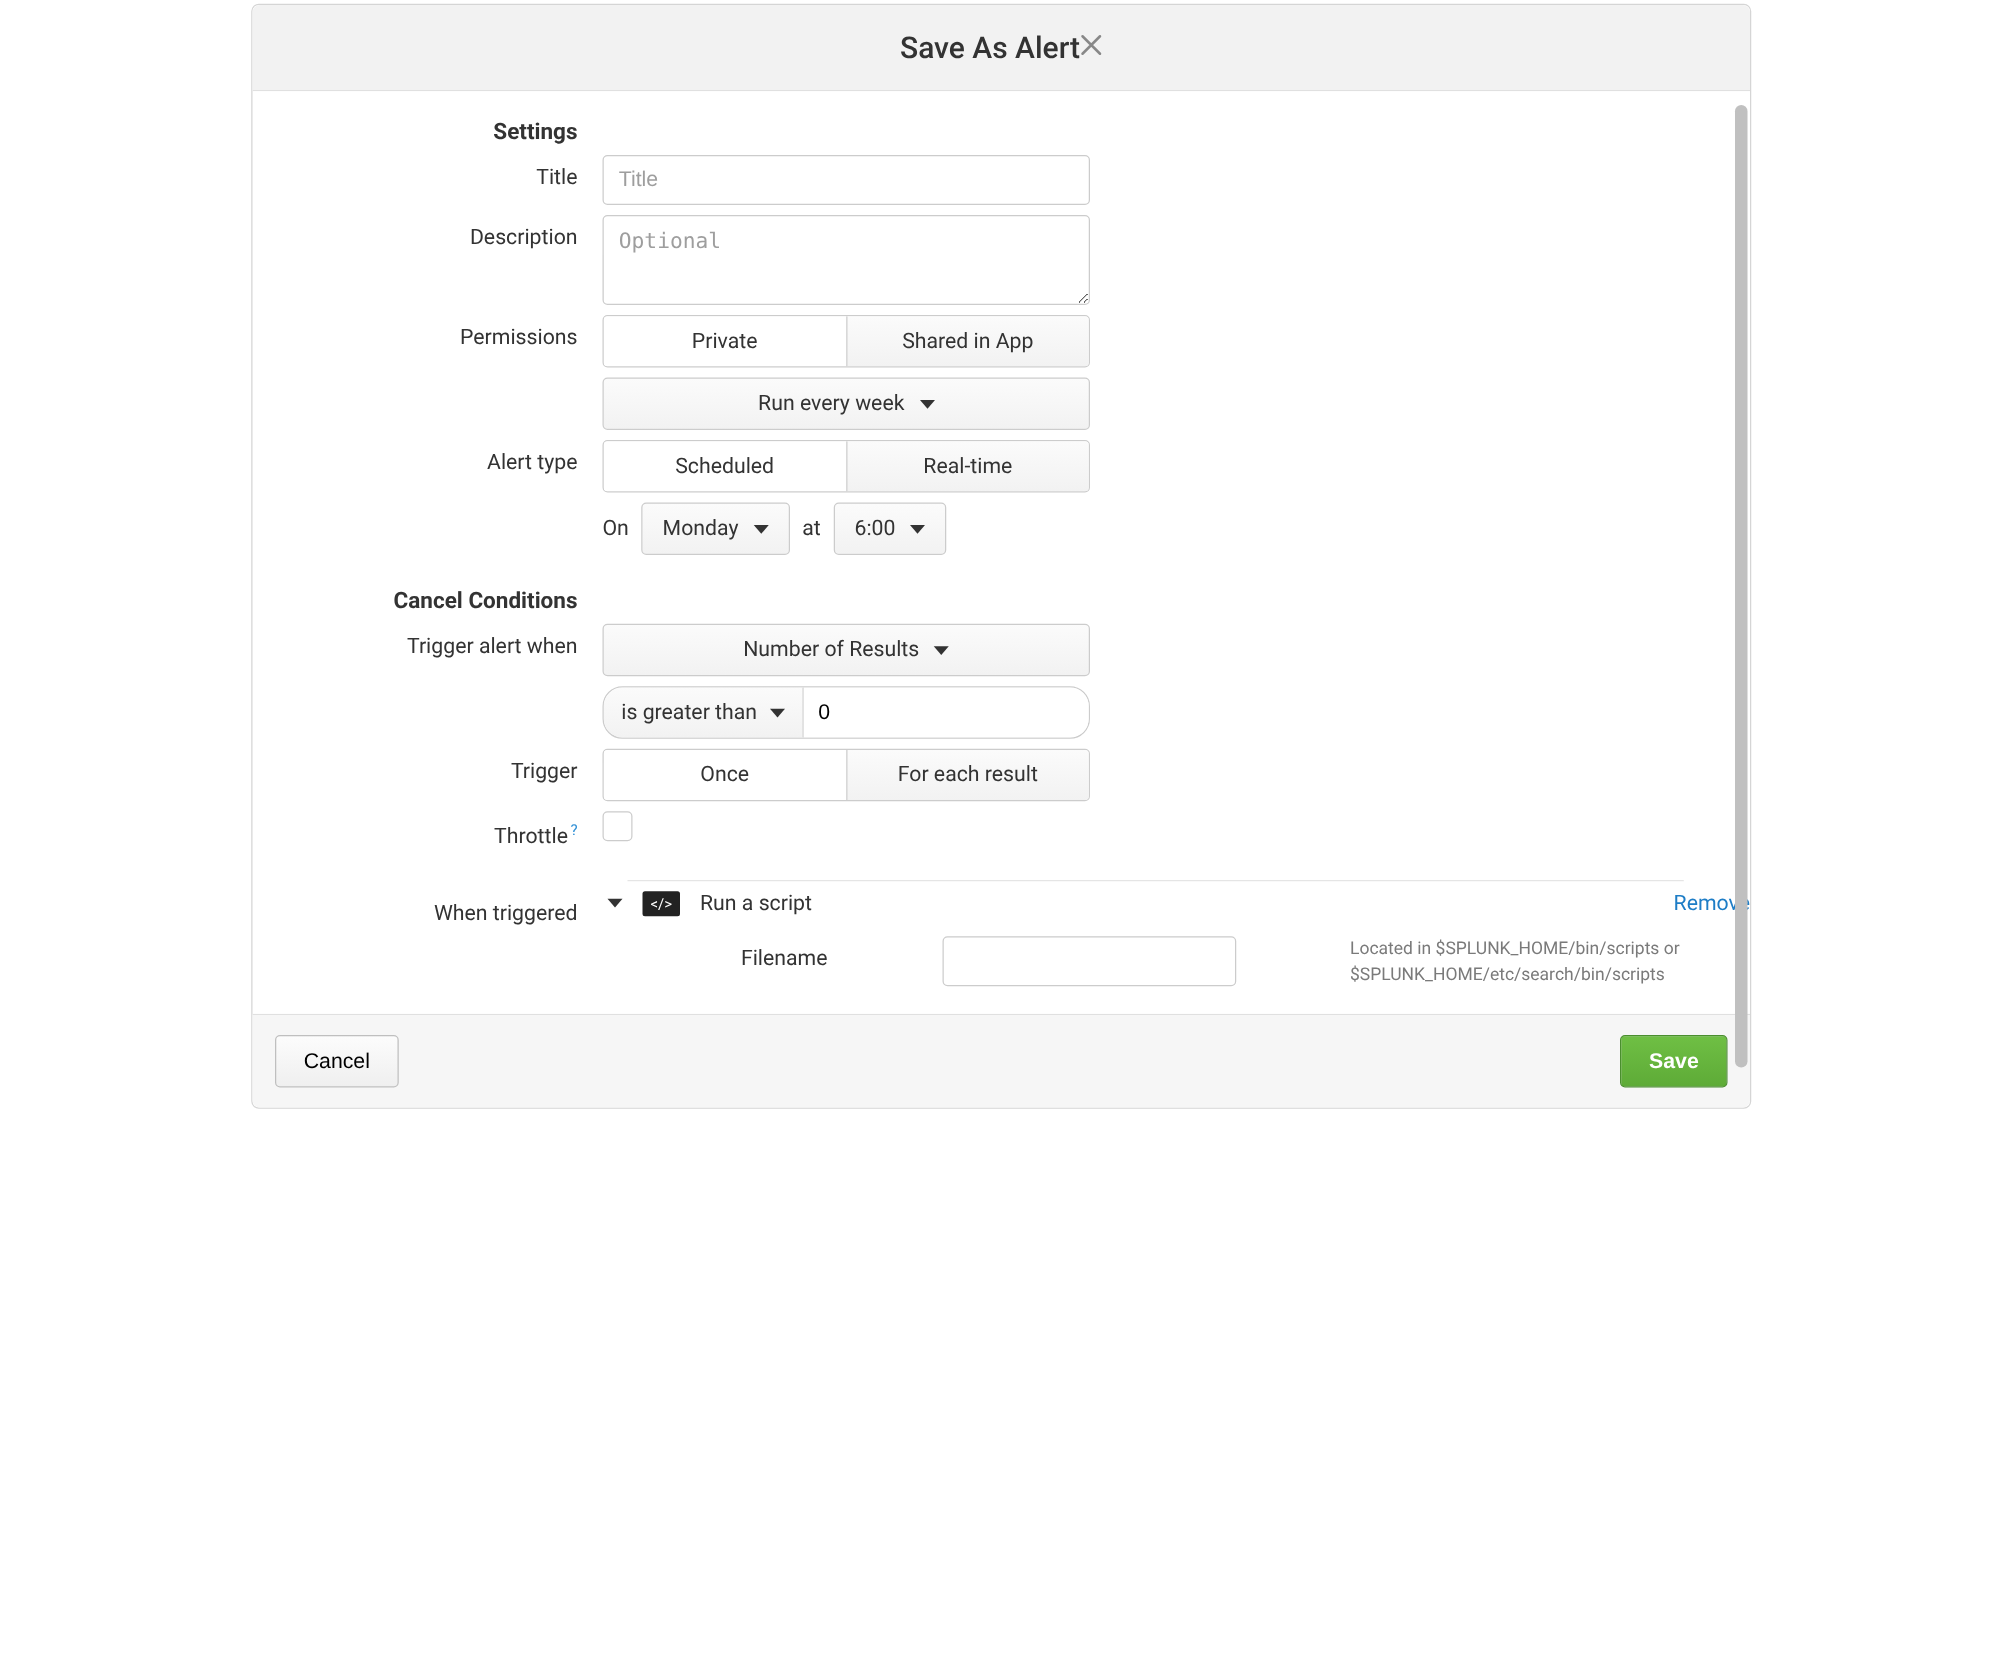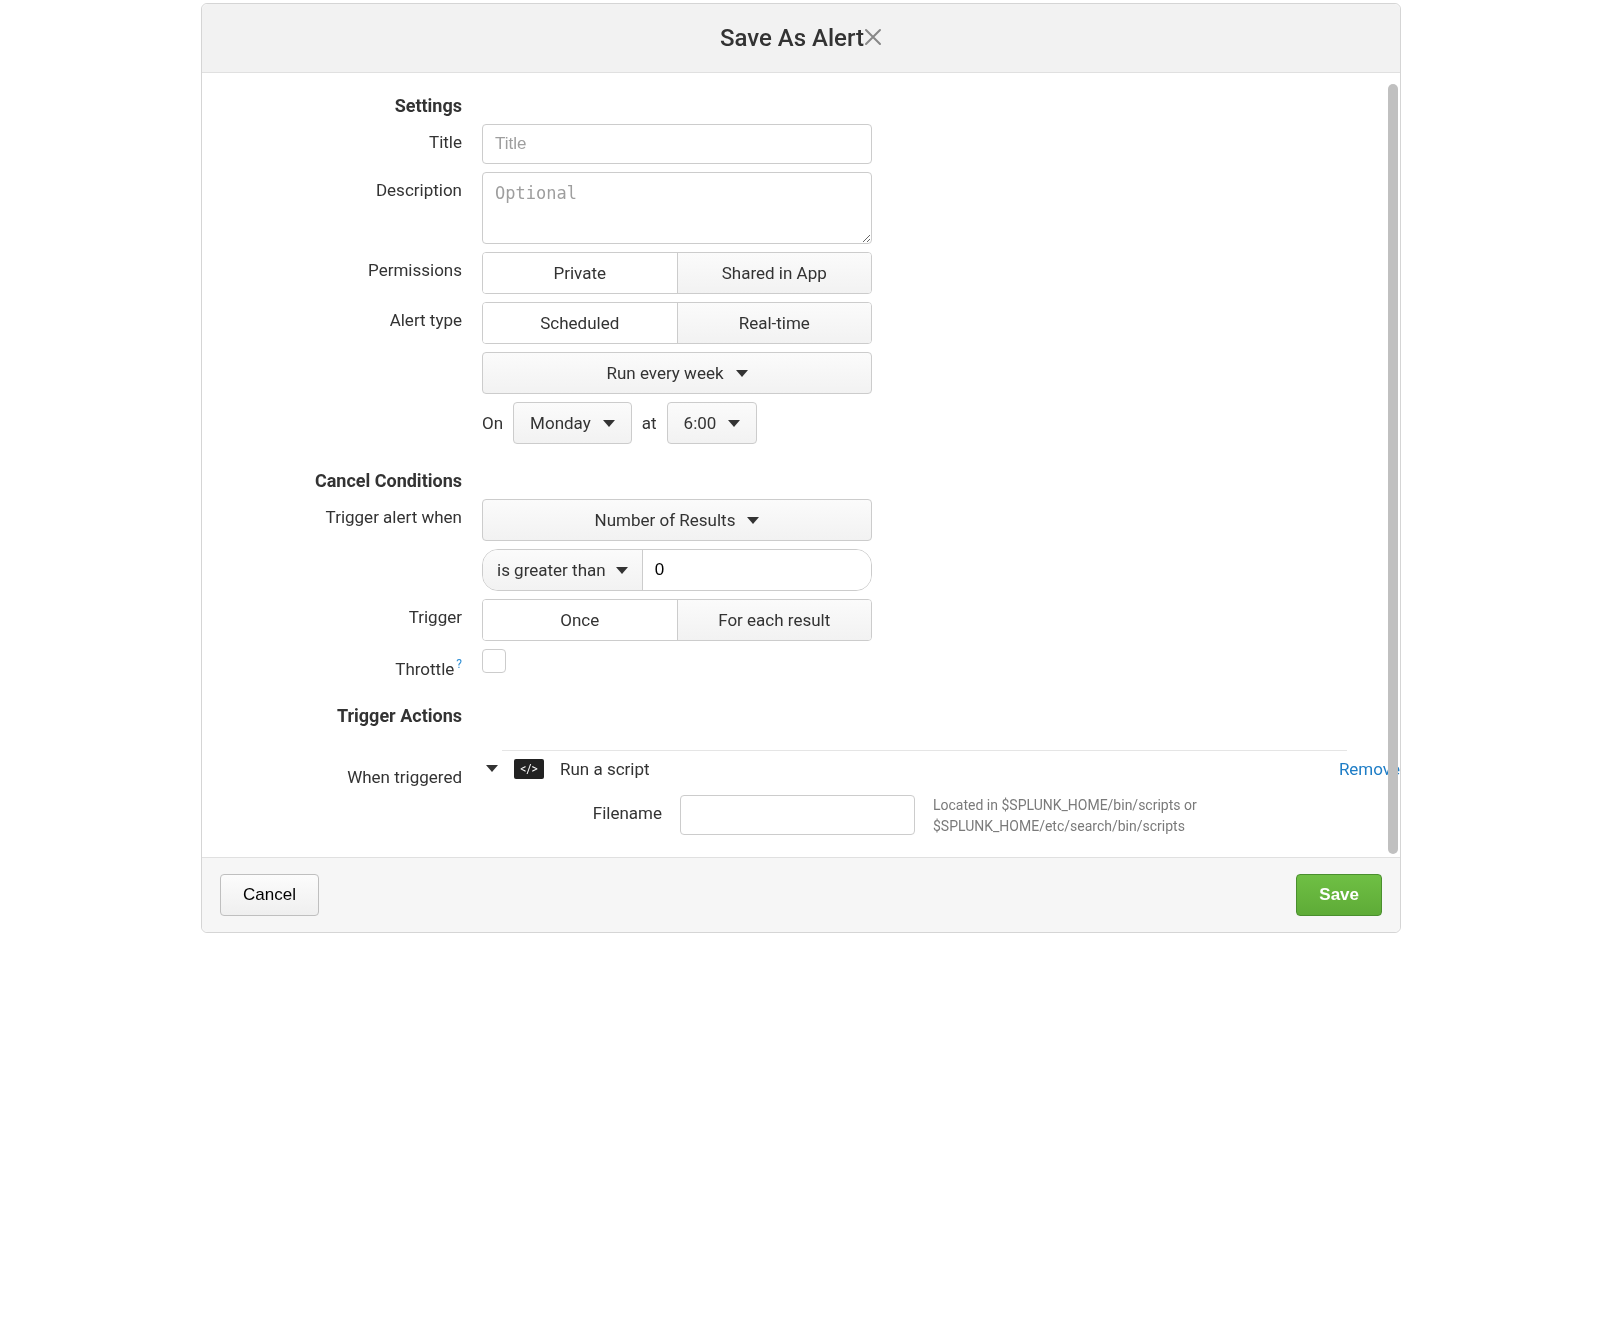--- a/index.html
+++ b/index.html
@@ -135,21 +135,21 @@
   }
   .script-icon {
     display:inline-flex; align-items:center; justify-content:center;
     width:30px; height:20px; background:#222; color:#fff;
     font-size:12px; border-radius:2px;
   }
   .link {
     color:#1e7dc6; font-size:17px; cursor:pointer;
   }
   .filename-row {
-    display:flex; align-items:flex-start; gap:18px; margin-top:4px;
+    display:flex; align-items:flex-start; gap:18px; margin-top:4px;justify-content:space-between;
   }
   .filename-row .flbl {
     width:160px; text-align:right; font-size:17px; padding-top:8px; margin-left:300px;
   }
   .filename-row input { width:235px; }
   .hint {
     font-size:14px; color:#7a7a7a; max-width:320px; line-height:1.5;
   }
   .modal-footer {
     padding:16px 18px;
@@ -209,35 +209,35 @@
       <div class="label-col">Permissions</div>
       <div class="ctrl-col">
         <div class="segmented">
           <div class="seg active">Private</div>
           <div class="seg">Shared in App</div>
         </div>
       </div>
     </div>
 
     <div class="form-row">
+      <div class="label-col"></div>
+      <div class="ctrl-col">
+        <div class="dropdown-btn full">
+          <span>Run every week</span>
+          <span class="chevron"></span>
+        </div>
+      </div>
+    </div>
+
+    <div class="form-row">
       <div class="label-col">Alert type</div>
       <div class="ctrl-col">
         <div class="segmented">
           <div class="seg active">Scheduled</div>
           <div class="seg">Real-time</div>
-        </div>
-      </div>
-    </div>
-
-    <div class="form-row">
-      <div class="label-col"></div>
-      <div class="ctrl-col">
-        <div class="dropdown-btn full">
-          <span>Run every week</span>
-          <span class="chevron"></span>
         </div>
       </div>
     </div>
 
     <div class="form-row">
       <div class="label-col"></div>
       <div class="ctrl-col">
         <span class="inline-text">On</span>
         <div class="dropdown-btn">
           <span>Monday</span>
@@ -291,24 +291,20 @@
 
     <div class="form-row">
       <div class="label-col">
         <span>Throttle</span><span class="help-q">?</span>
       </div>
       <div class="ctrl-col">
         <div class="checkbox"></div>
       </div>
     </div>
 
-    <div class="form-row" style="margin-top:22px;">
-      <div class="label-col section">Trigger Actions</div>
-      <div class="ctrl-col"></div>
-    </div>
 
     <div class="form-row">
       <div class="label-col"></div>
     </div>
 
     <div class="hr"></div>
 
     <div class="form-row">
       <div class="label-col">When triggered</div>
       <div class="ctrl-col" style="align-items:center; width:850px; justify-content:space-between;">

